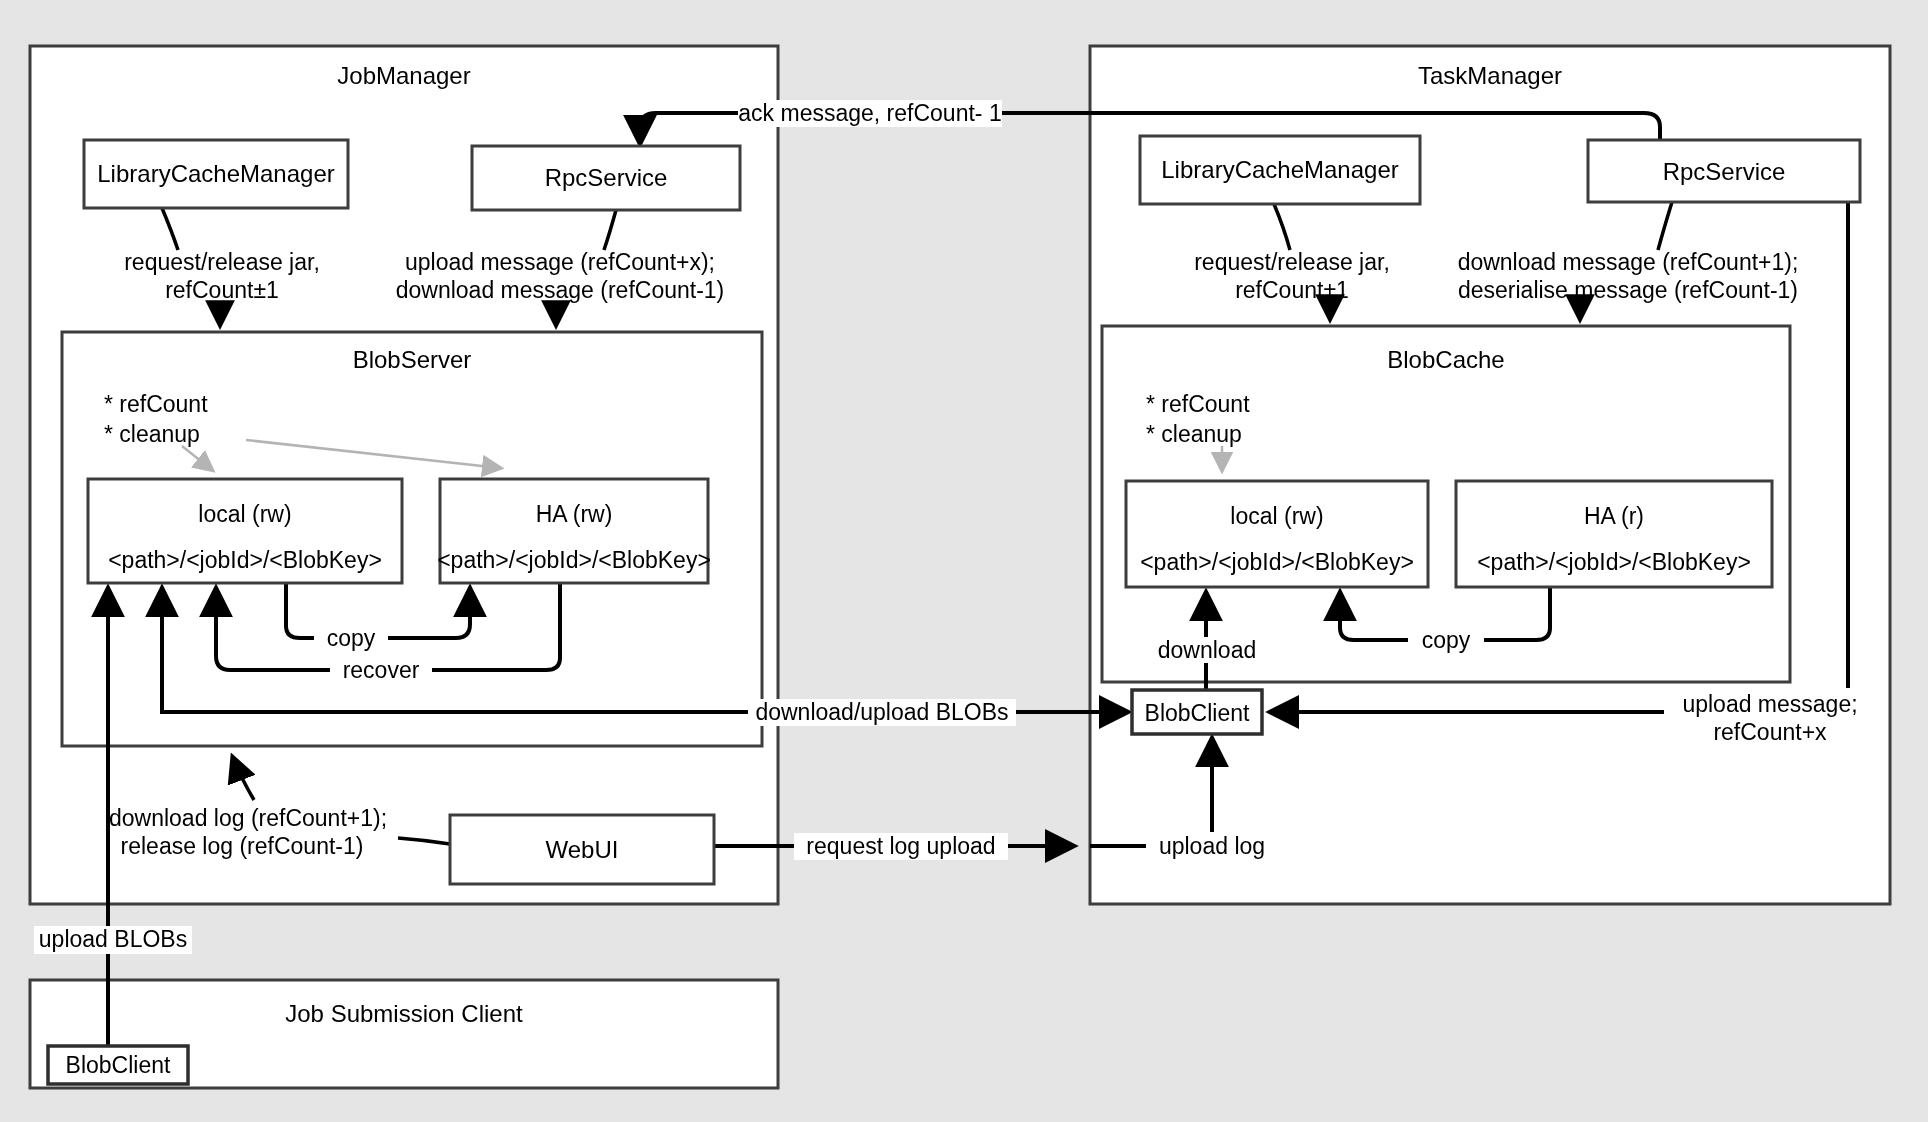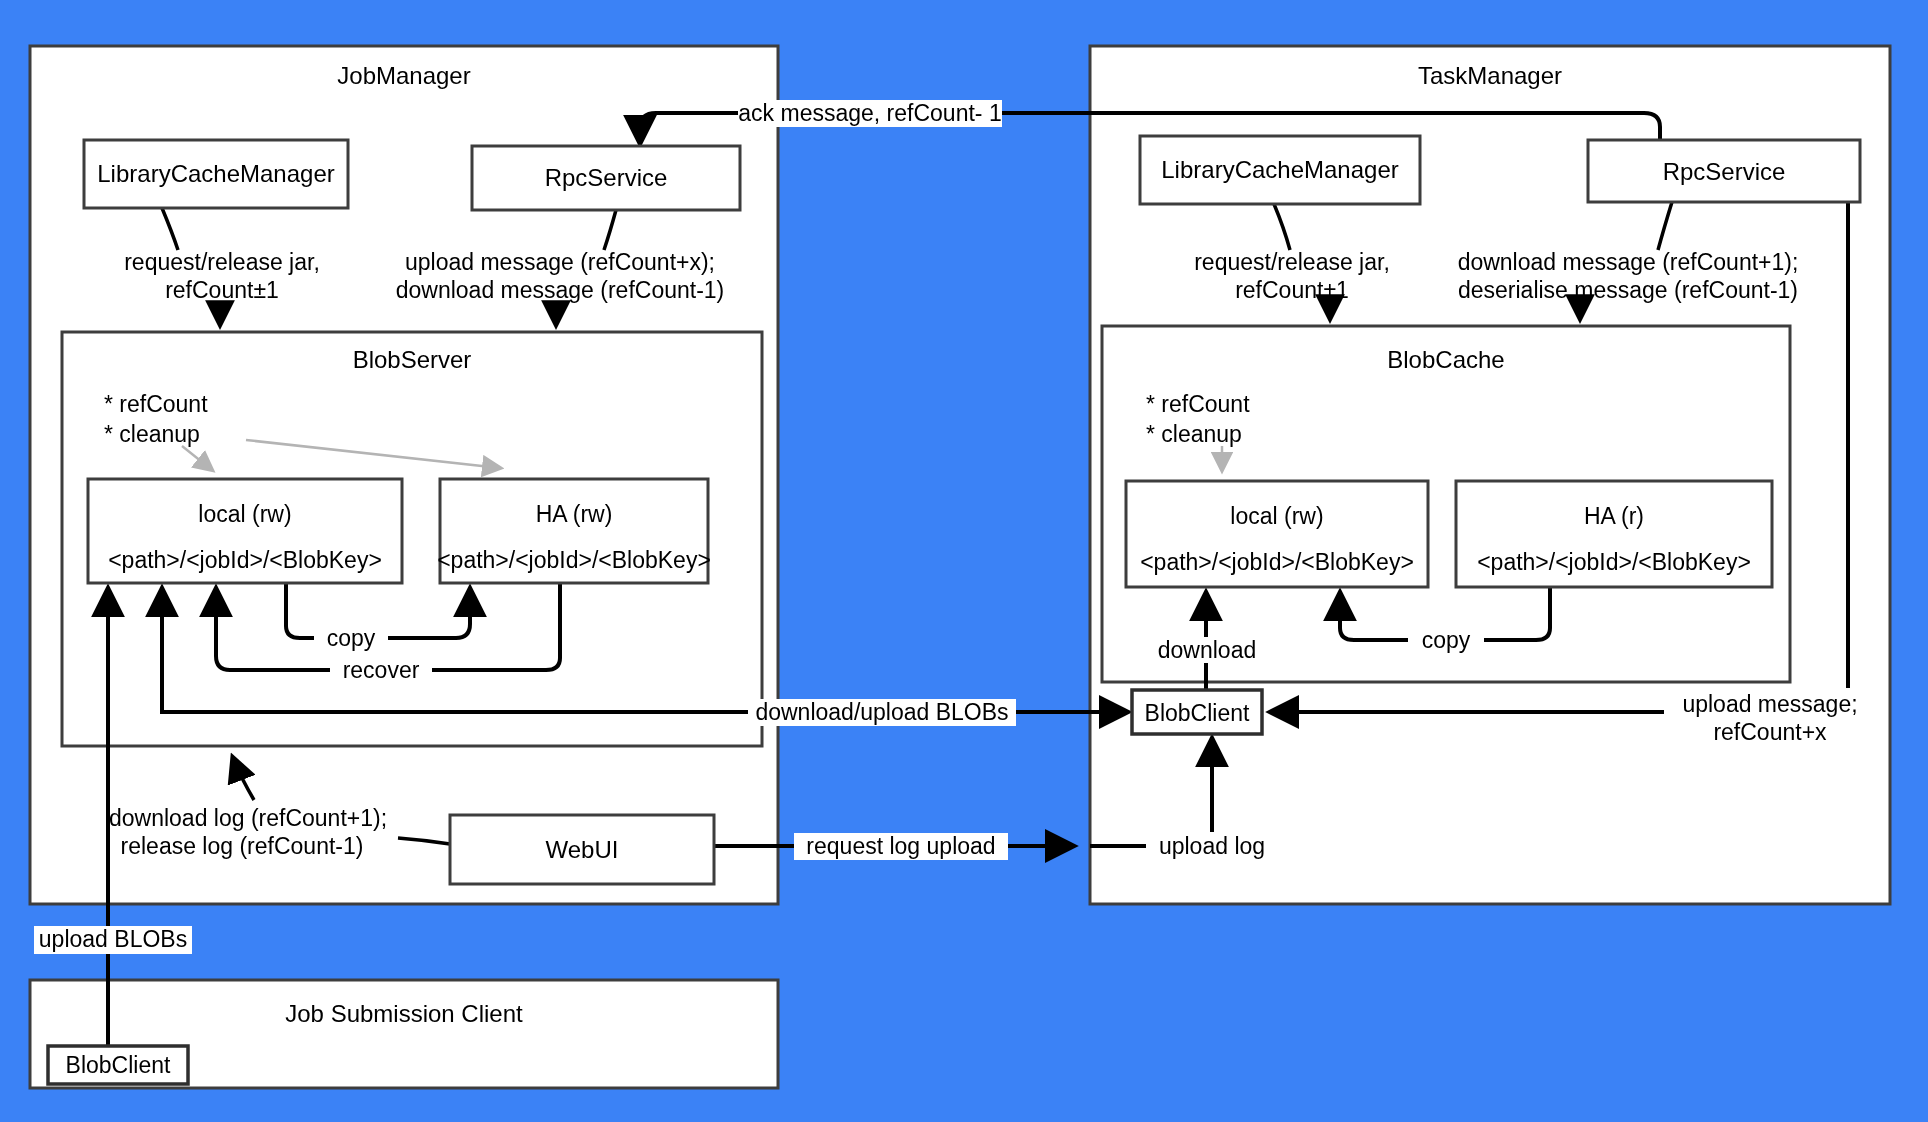--- a/index.html
+++ b/index.html
@@ -1,16 +1,16 @@
 <!DOCTYPE html>
 <html><head>
 <meta charset="utf-8">
 <style>
   html,body{margin:0;padding:0;background:#ffffff;}
-  .stage{width:1928px;height:1122px;position:relative;background:#3b82f6;font-family:"Liberation Sans",sans-serif;}
+  .stage{width:1928px;height:1122px;position:relative;background:#e5e5e5;font-family:"Liberation Sans",sans-serif;}
   svg{display:block;}
   .container-box{fill:#ffffff;stroke:#3d3d3d;stroke-width:3;}
   .comp-box{fill:#ffffff;stroke:#3d3d3d;stroke-width:3;}
   .client-box{fill:#ffffff;stroke:#2e2e2e;stroke-width:3.5;}
   .edge{stroke:#000000;stroke-width:4;fill:none;}
   .edge-thin{stroke:#000000;stroke-width:3.5;fill:none;}
   .gray-edge{stroke:#b4b4b4;stroke-width:2.5;fill:none;}
   .lbl-bg{fill:#ffffff;}
   text{fill:#000000;font-family:"Liberation Sans",sans-serif;}
   .title{font-size:24px;text-anchor:middle;}

